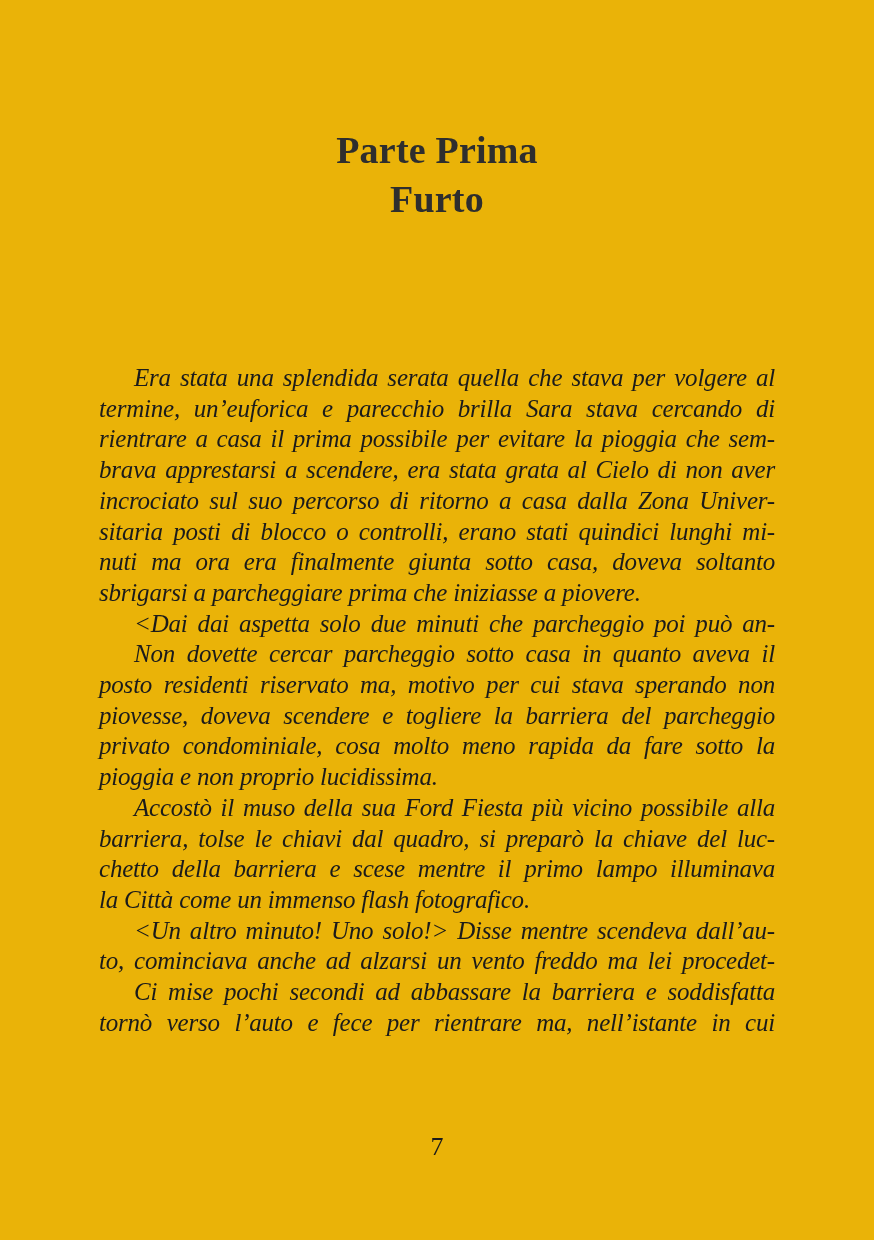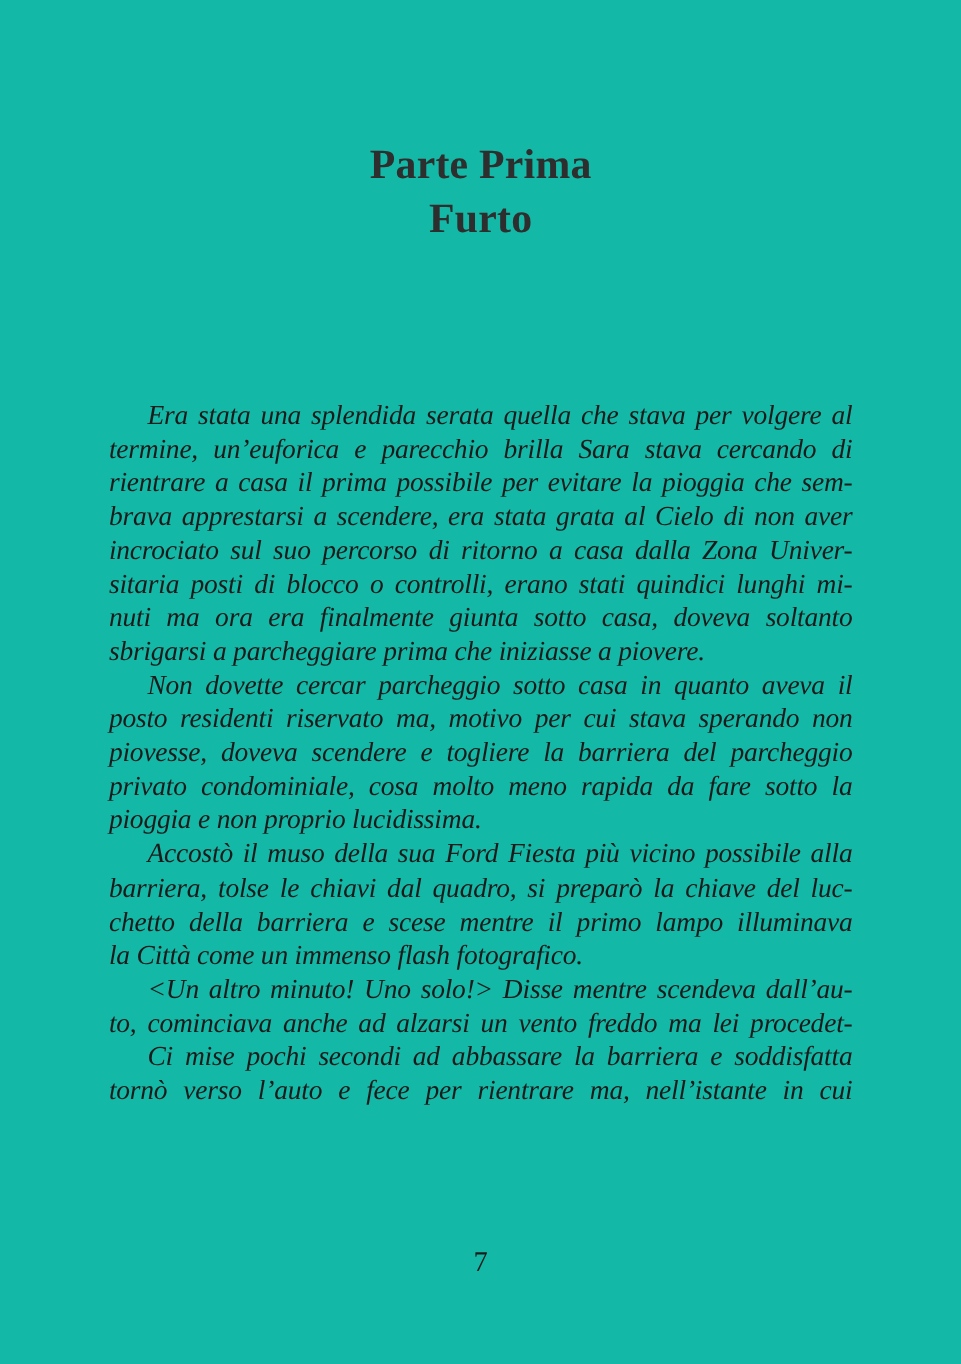--- a/index.html
+++ b/index.html
@@ -4,21 +4,21 @@
 <style>
   html, body {
     margin: 0;
     padding: 0;
     background: #ffffff;
   }
   .page {
     position: relative;
     width: 874px;
     height: 1240px;
-    background: #14b8a6;
+    background: #eab308;
     overflow: hidden;
     font-family: "Liberation Serif", "DejaVu Serif", serif;
   }
   .chapter-title {
     position: absolute;
     top: 126px;
     left: 0;
     width: 100%;
     text-align: center;
     font-size: 38px;
@@ -79,20 +79,21 @@
         <div class="line firstline">Era stata una splendida serata quella che stava per volgere al</div>
         <div class="line">termine, un’euforica e parecchio brilla Sara stava cercando di</div>
         <div class="line">rientrare a casa il prima possibile per evitare la pioggia che sem-</div>
         <div class="line">brava apprestarsi a scendere, era stata grata al Cielo di non aver</div>
         <div class="line">incrociato sul suo percorso di ritorno a casa dalla Zona Univer-</div>
         <div class="line">sitaria posti di blocco o controlli, erano stati quindici lunghi mi-</div>
         <div class="line">nuti ma ora era finalmente giunta sotto casa, doveva soltanto</div>
         <div class="line lastline">sbrigarsi a parcheggiare prima che iniziasse a piovere.</div>
       </div>
       <div class="paragraph">
+        <div class="line firstline">&lt;Dai dai aspetta solo due minuti che parcheggio poi può an-</div>
       </div>
       <div class="paragraph">
         <div class="line firstline">Non dovette cercar parcheggio sotto casa in quanto aveva il</div>
         <div class="line">posto residenti riservato ma, motivo per cui stava sperando non</div>
         <div class="line">piovesse, doveva scendere e togliere la barriera del parcheggio</div>
         <div class="line">privato condominiale, cosa molto meno rapida da fare sotto la</div>
         <div class="line lastline">pioggia e non proprio lucidissima.</div>
       </div>
       <div class="paragraph">
         <div class="line firstline">Accostò il muso della sua Ford Fiesta più vicino possibile alla</div>

